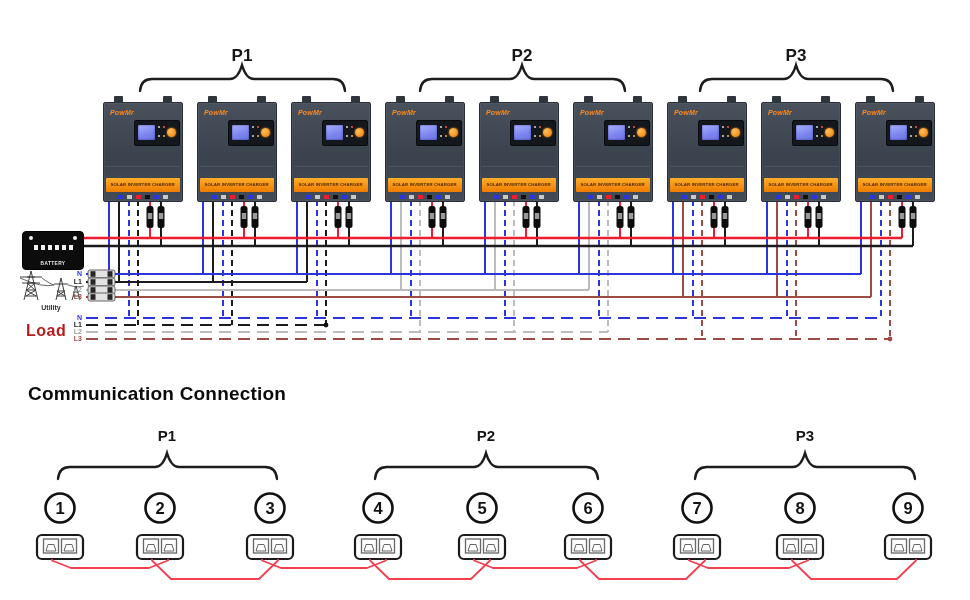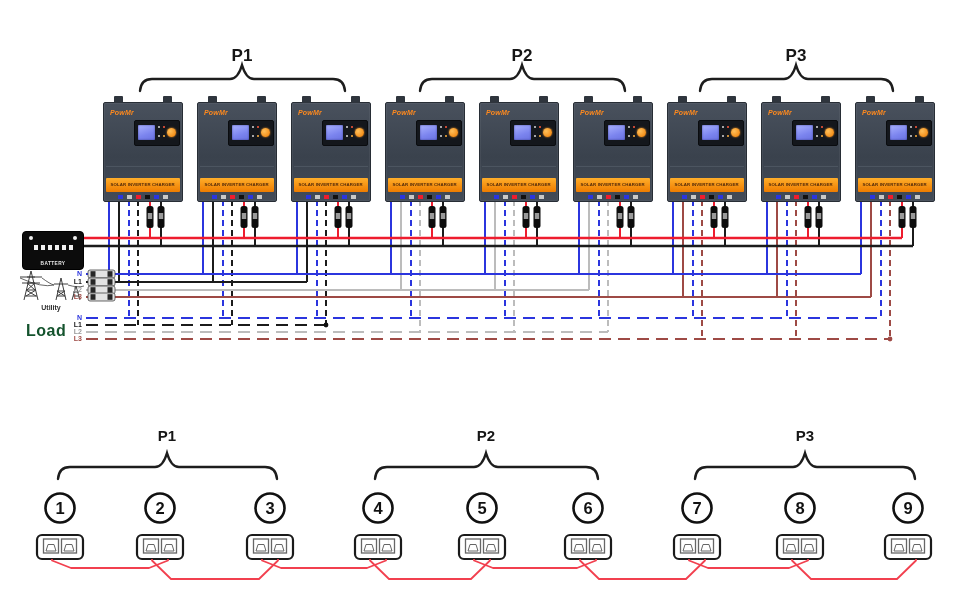--- a/index.html
+++ b/index.html
@@ -279,29 +279,30 @@
         <path d="M12,34 L19,5 L26,34 M13,30 L25,30 M14,24 L24,24 M15,17 L23,17 M15,11 L23,11 M8,11 H30 M10,17 H28"></path>
         <path d="M14,24 L24,30 M24,24 L14,30 M15,17 L23,24 M23,17 L15,24"></path>
         <path d="M44,34 L49,12 L54,34 M45,30 L53,30 M45,25 L53,25 M42,18 H56 M45,25 L53,30 M53,25 L45,30"></path>
         <path d="M8,12 Q30,22 42,19 M30,12 Q38,18 42,19 M56,19 Q66,22 72,20" stroke-width="0.8"></path>
         <path d="M60,34 L64,20 L68,34 M61,30 H67 M61,26 H67"></path>
       </g>
     </svg>
     <span class="utility-label">Utility</span>
   </div>
 
-  <span class="load-label" style="color: #14532d;">Load</span>
+  <span class="load-label" style="color: #b91c1c;">Load</span>
 
   <span class="p-label top" style="left:242px;top:46px;">P1</span>
   <span class="p-label top" style="left:522px;top:46px;">P2</span>
   <span class="p-label top" style="left:796px;top:46px;">P3</span>
   <span class="p-label bottom" style="left:167px;top:427px;">P1</span>
   <span class="p-label bottom" style="left:486px;top:427px;">P2</span>
   <span class="p-label bottom" style="left:805px;top:427px;">P3</span>
 
+  <span class="comm-title">Communication Connection</span>
 
   <div id="labels" class="layer">
       <span class="bus-label" style="left: 64px; top: 270px; color: rgb(43, 53, 222);">N</span>
       <span class="bus-label" style="left: 64px; top: 278px; color: rgb(27, 27, 27);">L1</span>
       <span class="bus-label" style="left: 64px; top: 286px; color: rgb(154, 154, 154);">L2</span>
       <span class="bus-label" style="left: 64px; top: 293px; color: rgb(158, 74, 69);">L3</span>
       <span class="bus-label" style="left: 64px; top: 314px; color: rgb(43, 53, 222);">N</span>
       <span class="bus-label" style="left: 64px; top: 321px; color: rgb(27, 27, 27);">L1</span>
       <span class="bus-label" style="left: 64px; top: 328px; color: rgb(154, 154, 154);">L2</span>
       <span class="bus-label" style="left: 64px; top: 335px; color: rgb(158, 74, 69);">L3</span>

